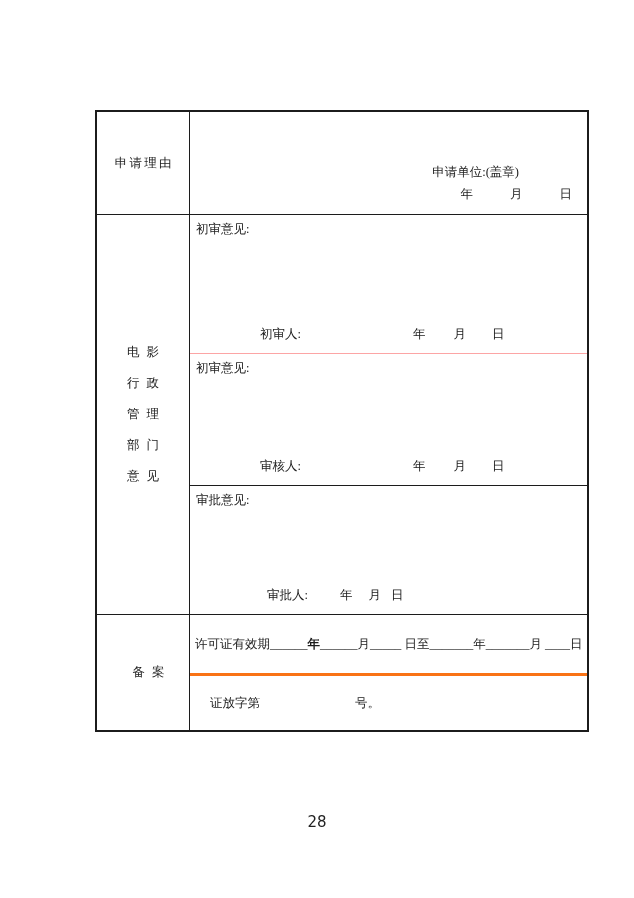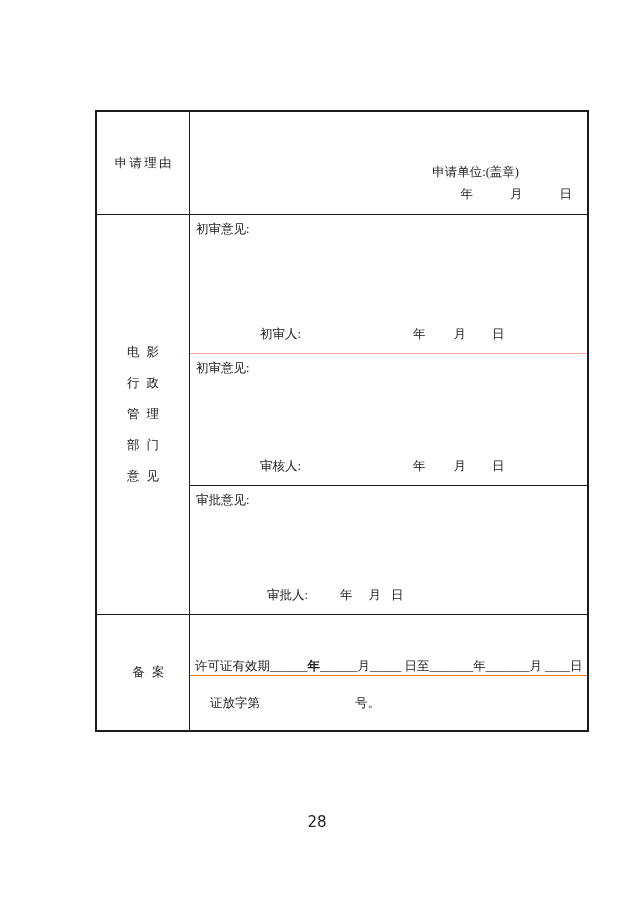--- a/index.html
+++ b/index.html
@@ -68,23 +68,23 @@
   .signer-line .sl-month { margin-left: 28px; }
   .signer-line .sl-day   { margin-left: 26px; }
   .signer-line.narrow .sl-label { margin-left: 71px; }
   .signer-line.narrow .sl-year  { margin-left: 32px; }
   .signer-line.narrow .sl-month { margin-left: 16px; }
   .signer-line.narrow .sl-day   { margin-left: 10px; }
 
   
   .validity-subrow {
     height: 61px;
-    border-bottom: 1px solid #f97316;
+    border-bottom: 3px solid #f97316;
     display: flex;
-    align-items: flex-end;
+    align-items: center;
     padding-left: 5px;
     white-space: nowrap;
   }
   .bold-year { font-weight: 700; }
   .cert-subrow {
     flex: 1;
     display: flex;
     align-items: center;
     padding-left: 5px;
     margin-left: 15px;

